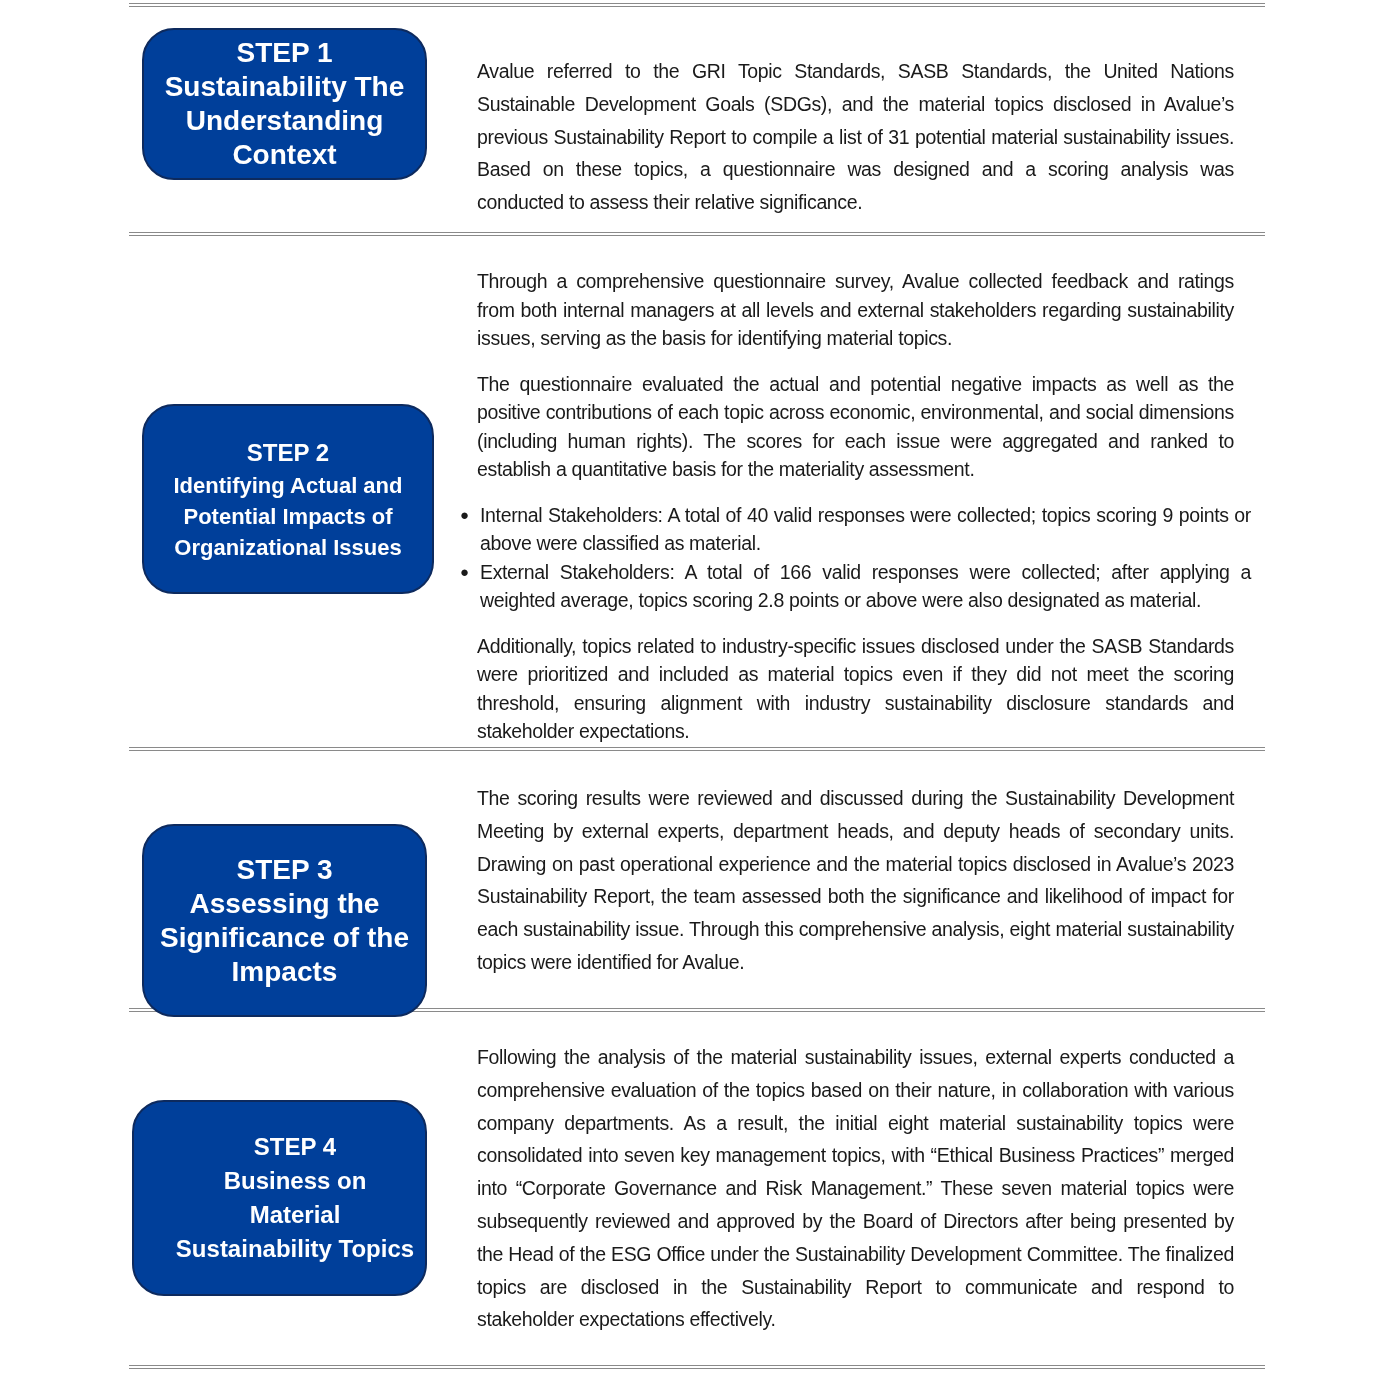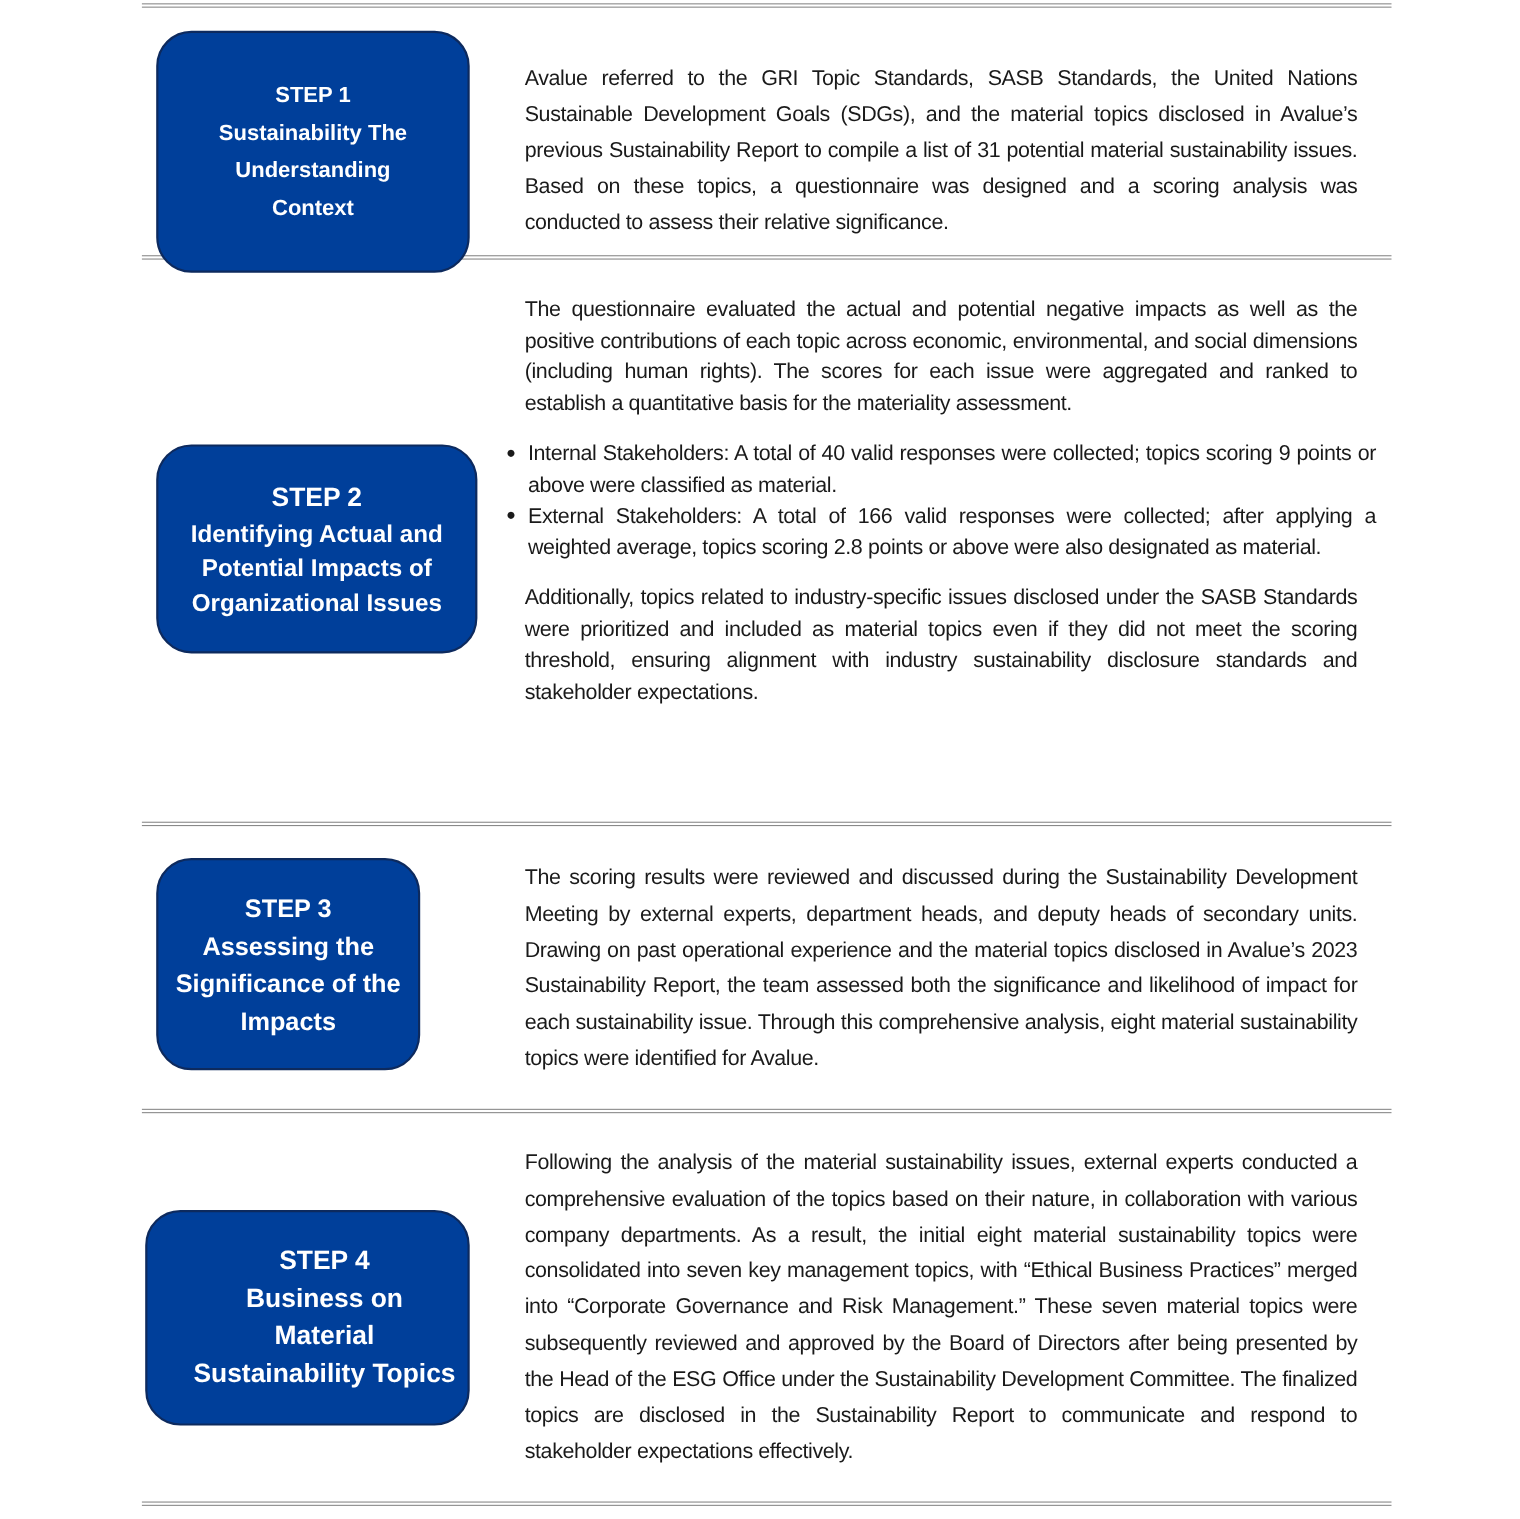--- a/index.html
+++ b/index.html
@@ -35,56 +35,57 @@
 </head>
 <body>
 
 <div class="rule" style="top:3px;"></div>
 <div class="rule" style="top:232px;"></div>
 <div class="rule" style="top:747px;"></div>
 <div class="rule" style="top:1008px;"></div>
 <div class="rule" style="top:1365px;"></div>
 
 <section>
-  <div class="step-box" style="left:142px; top:28px; width:285px; height:220px; font-size:20px; line-height:34px;">
+  <div class="step-box" style="left:142px; top:28px; width:285px; height:152px; font-size:28px; line-height:34px;">
     <span class="title">STEP 1</span>
     <span class="title">Sustainability The</span>
     <span class="title">Understanding</span>
     <span class="title">Context</span>
   </div>
   <div class="body-text lh33" style="top:38px;">
     <p>Avalue referred to the GRI Topic Standards, SASB Standards, the United Nations Sustainable Development Goals (SDGs), and the material topics disclosed in Avalue’s previous Sustainability Report to compile a list of 31 potential material sustainability issues. Based on these topics, a questionnaire was designed and a scoring analysis was conducted to assess their relative significance.</p>
   </div>
 </section>
 
 <section>
   <div class="step-box" style="left:142px; top:404px; width:292px; height:190px; font-size:22px; line-height:31px;">
     <span class="title" style="font-size:24px; line-height:34px;text-align:center;">STEP 2</span>
     <span class="title">Identifying Actual and</span>
     <span class="title">Potential Impacts of</span>
     <span class="title">Organizational Issues</span>
   </div>
   <div class="body-text lh28" style="top:250px;">
+    <p>Through a comprehensive questionnaire survey, Avalue collected feedback and ratings from both internal managers at all levels and external stakeholders regarding sustainability issues, serving as the basis for identifying material topics.</p>
     <p>The questionnaire evaluated the actual and potential negative impacts as well as the positive contributions of each topic across economic, environmental, and social dimensions (including human rights). The scores for each issue were aggregated and ranked to establish a quantitative basis for the materiality assessment.</p>
     <ul class="bullets">
       <li>
         <span class="bullet">●</span>
         <span>Internal Stakeholders: A total of 40 valid responses were collected; topics scoring 9 points or above were classified as material.</span>
       </li>
       <li>
         <span class="bullet">●</span>
         <span>External Stakeholders: A total of 166 valid responses were collected; after applying a weighted average, topics scoring 2.8 points or above were also designated as material.</span>
       </li>
     </ul>
     <p>Additionally, topics related to industry-specific issues disclosed under the SASB Standards were prioritized and included as material topics even if they did not meet the scoring threshold, ensuring alignment with industry sustainability disclosure standards and stakeholder expectations.</p>
   </div>
 </section>
 
 <section>
-  <div class="step-box" style="left:142px; top:780px; width:240px; height:193px; font-size:23px; line-height:34px;">
+  <div class="step-box" style="left:142px; top:824px; width:285px; height:193px; font-size:28px; line-height:34px;">
     <span class="title">STEP 3</span>
     <span class="title">Assessing the</span>
     <span class="title">Significance of the</span>
     <span class="title">Impacts</span>
   </div>
   <div class="body-text lh33" style="top:765px;">
     <p>The scoring results were reviewed and discussed during the Sustainability Development Meeting by external experts, department heads, and deputy heads of secondary units. Drawing on past operational experience and the material topics disclosed in Avalue’s 2023 Sustainability Report, the team assessed both the significance and likelihood of impact for each sustainability issue. Through this comprehensive analysis, eight material sustainability topics were identified for Avalue.</p>
   </div>
 </section>
 

